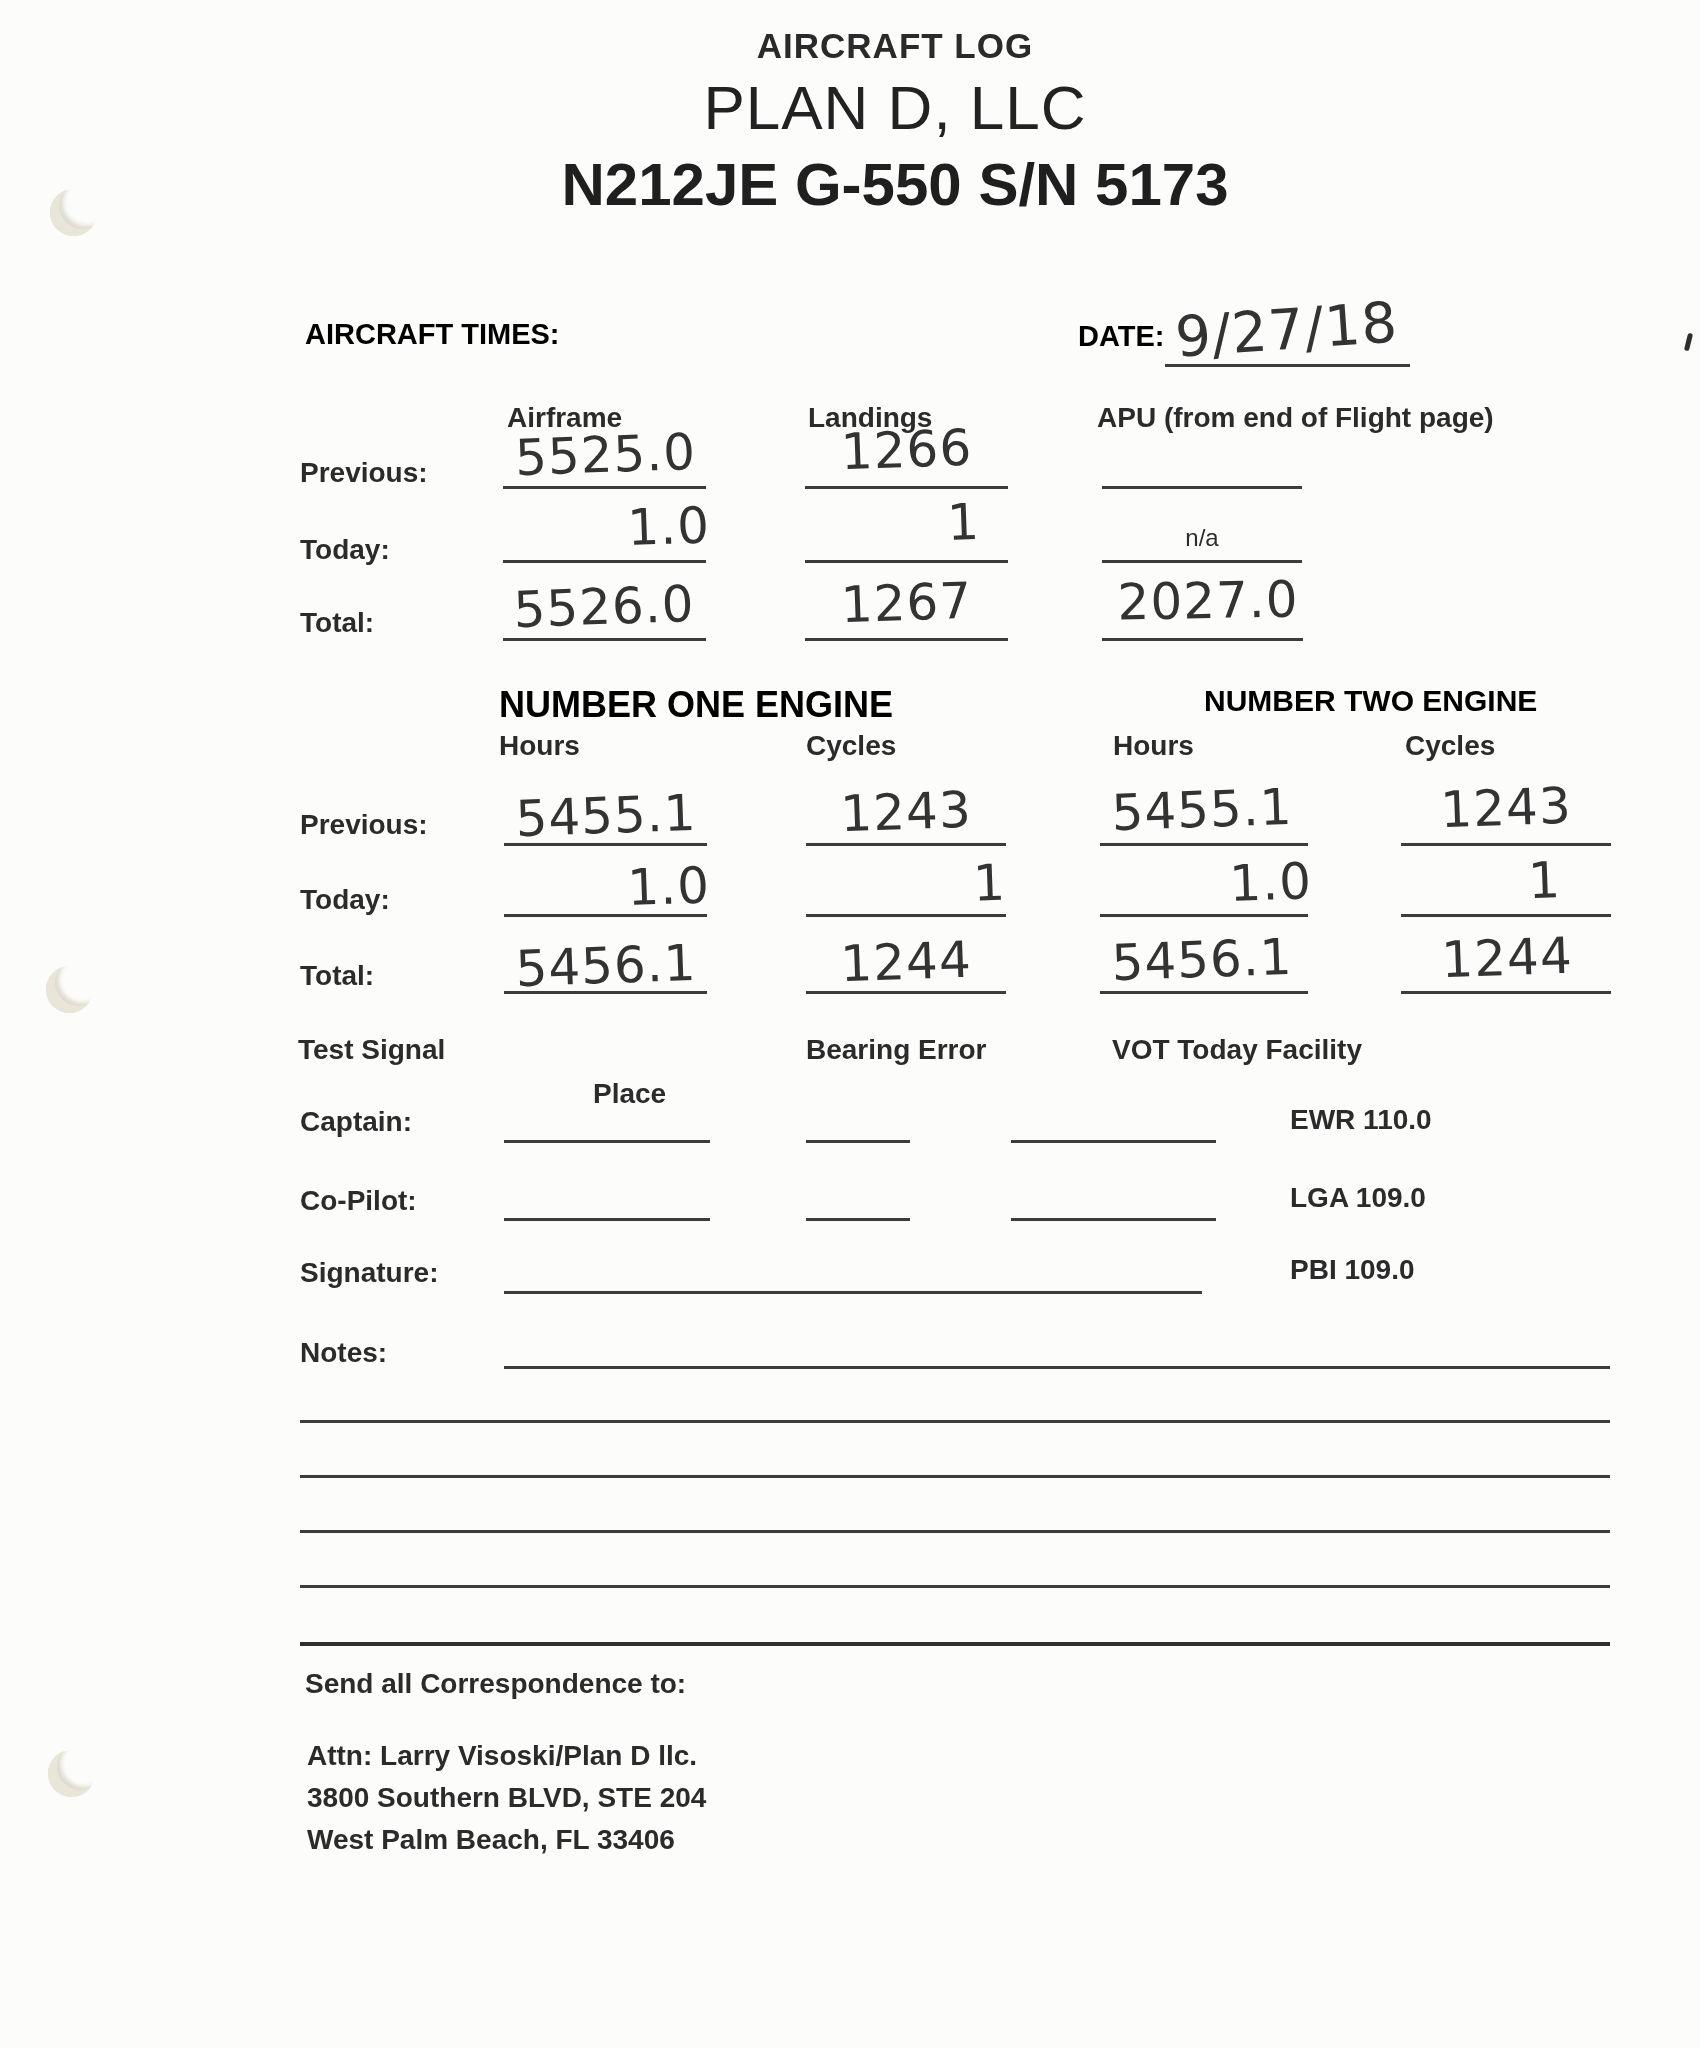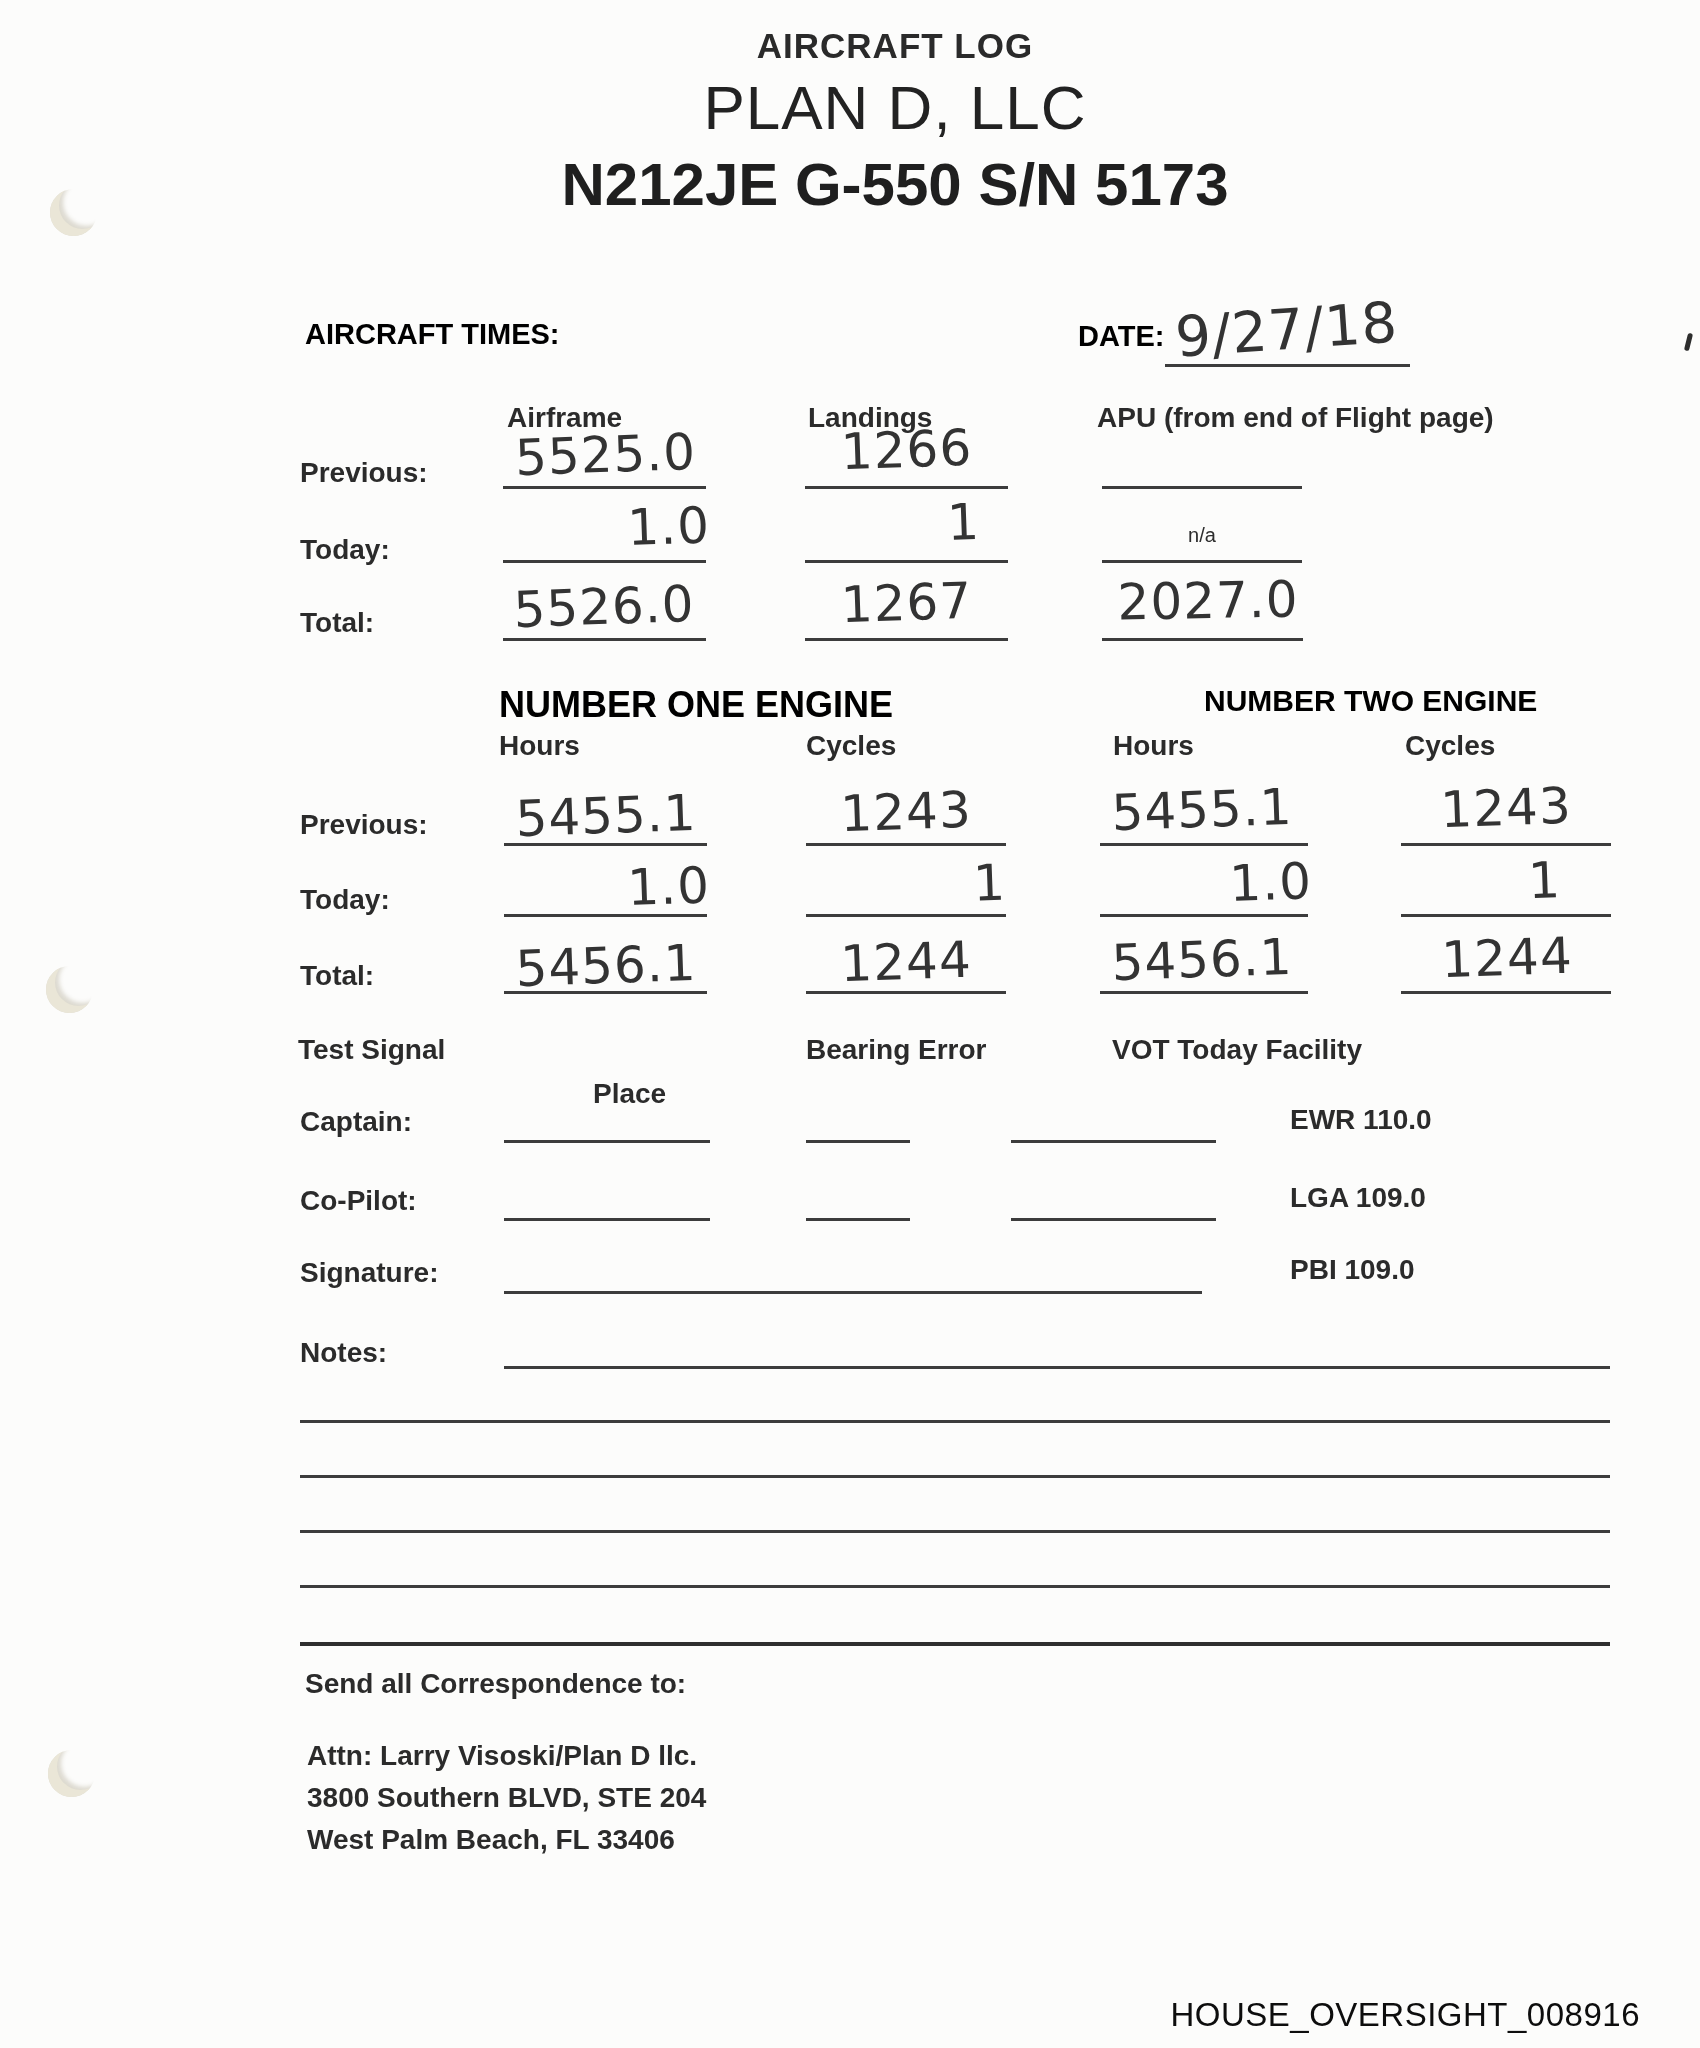--- a/index.html
+++ b/index.html
@@ -19,21 +19,21 @@
 
   .ln { position:absolute; background:#3c3c3c; height:3px; }
   .ln-thick { height:4px; background:#2f2f2f; }
 
   .hw { position:absolute; font-family:"DejaVu Sans", sans-serif; font-size:50px; color:#333;
         letter-spacing:1px; transform:rotate(-2deg); white-space:nowrap; }
   .hw-date { font-size:56px; transform:rotate(-4deg); }
   .c { text-align:center; }
   .r { text-align:right; }
 
-  .na { position:absolute; font-size:20px; font-weight:400; color:#2d2d2d; text-align:center; }
+  .na { position:absolute; font-size:24px; font-weight:400; color:#2d2d2d; text-align:center; }
 
   .hole { position:absolute; width:47px; height:47px; border-radius:50%;
           box-shadow: inset 9px -7px 0 0 #eae6d7, inset 13px -10px 4px 0 rgba(150,140,110,.30); }
   .speck { position:absolute; width:5px; height:6px; border-radius:50%; background:#8a8a86; }
   .tick  { position:absolute; width:5px; height:18px; border-radius:3px; background:#2d2d2d;
            transform:rotate(14deg); }
 
   .footer-id { position:absolute; left:900px; width:740px; top:1996px; text-align:right;
                font-size:33px; font-weight:400; letter-spacing:.5px; color:#0d0d0d; }
 </style>
@@ -160,15 +160,14 @@
     <div class="ln ln-thick" style="left:300px; top:1642px; width:1310px;"></div>
   </div>
 
   <div>
     <div class="t lb" style="left:305px; top:1668px;">Send all Correspondence to:</div>
     <div class="t lb" style="left:307px; top:1740px;">Attn: Larry Visoski/Plan D llc.</div>
     <div class="t lb" style="left:307px; top:1782px;">3800 Southern BLVD, STE 204</div>
     <div class="t lb" style="left:307px; top:1824px;">West Palm Beach, FL 33406</div>
   </div>
 
-  <div class="footer-id">HOUSE_OVERSIGHT_008916</div>
 
 </div>
 
 </body></html>

